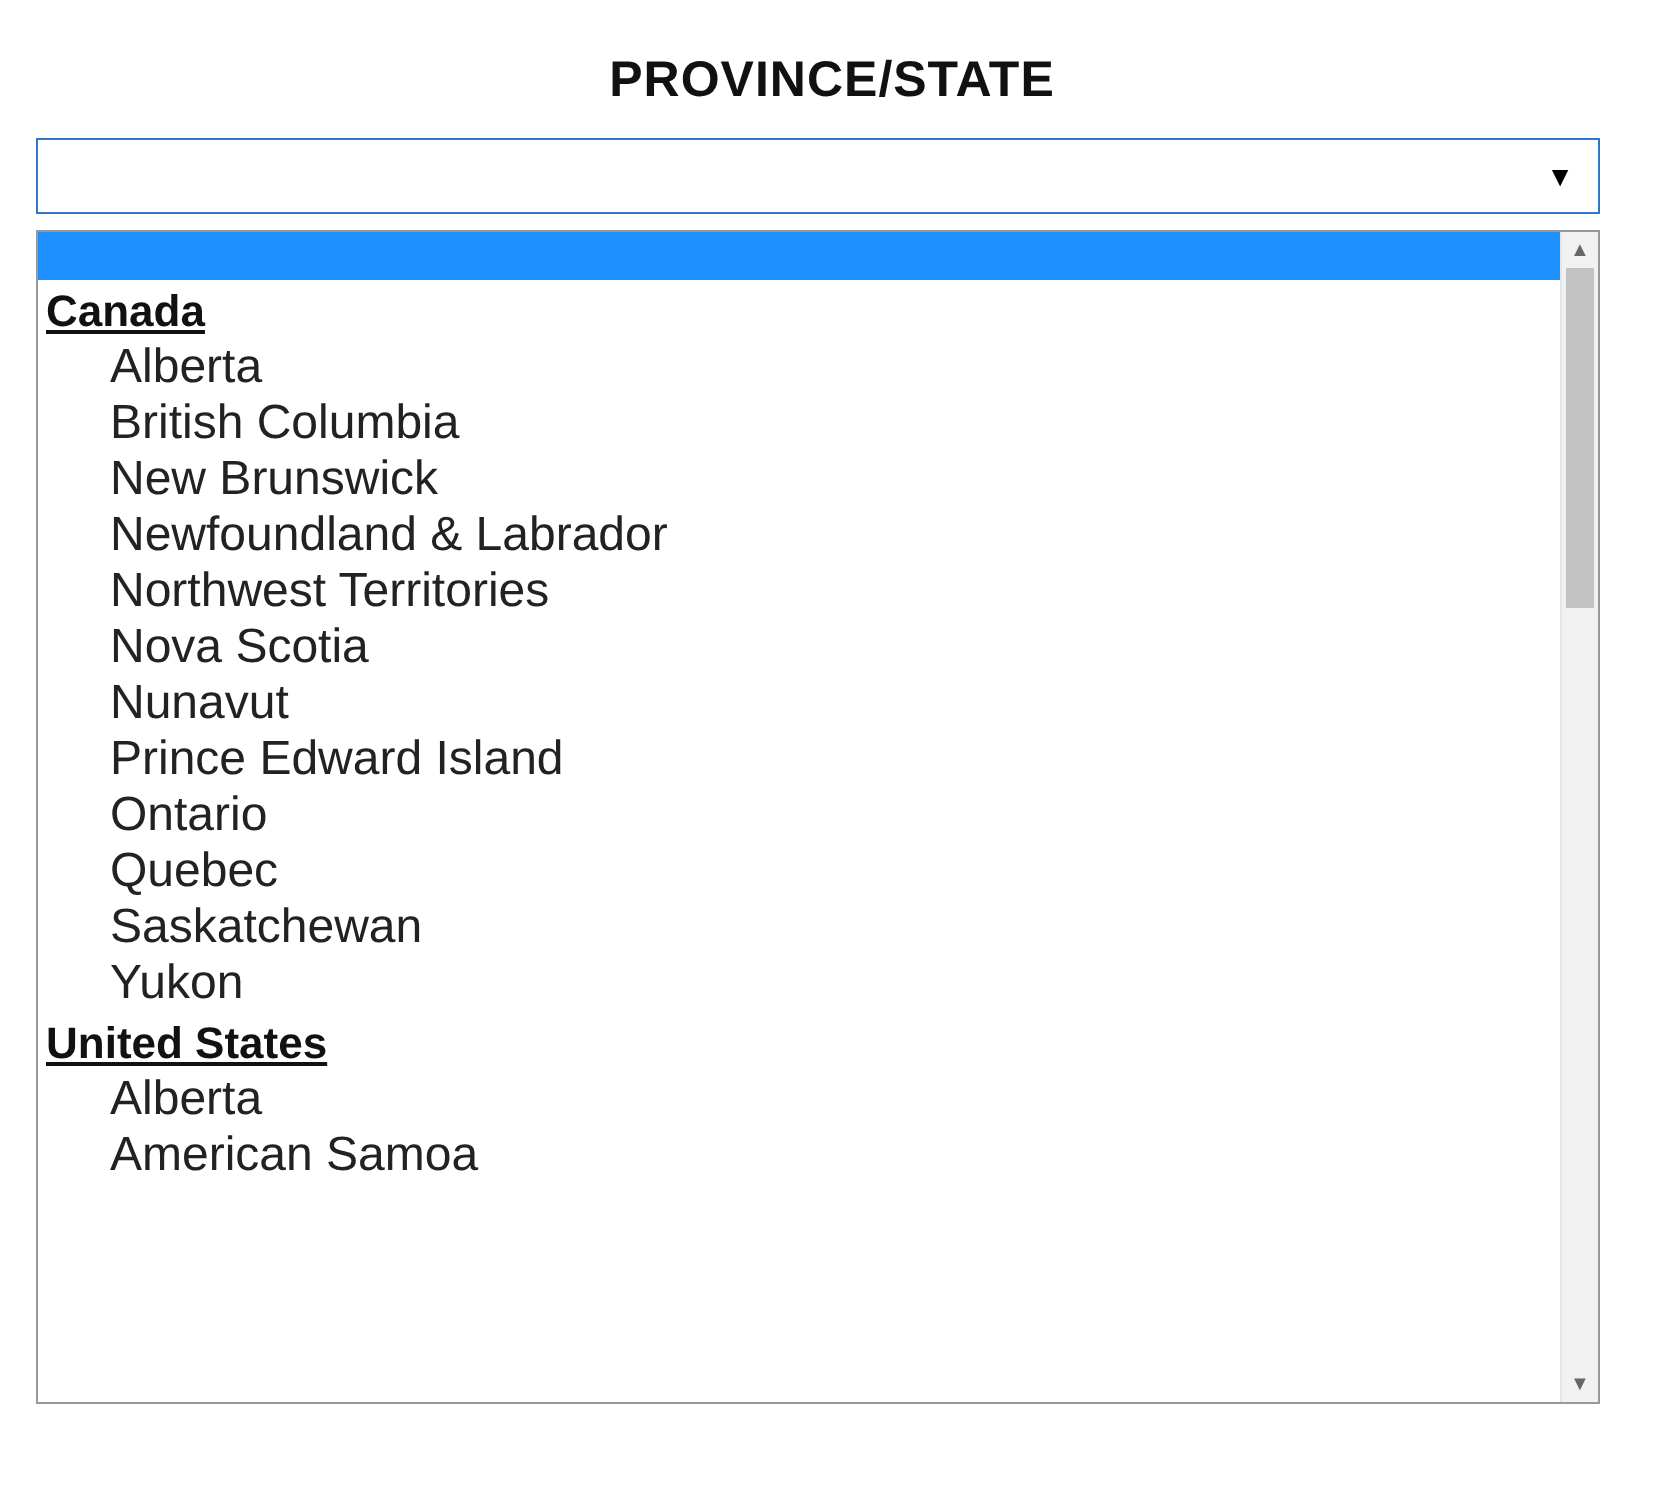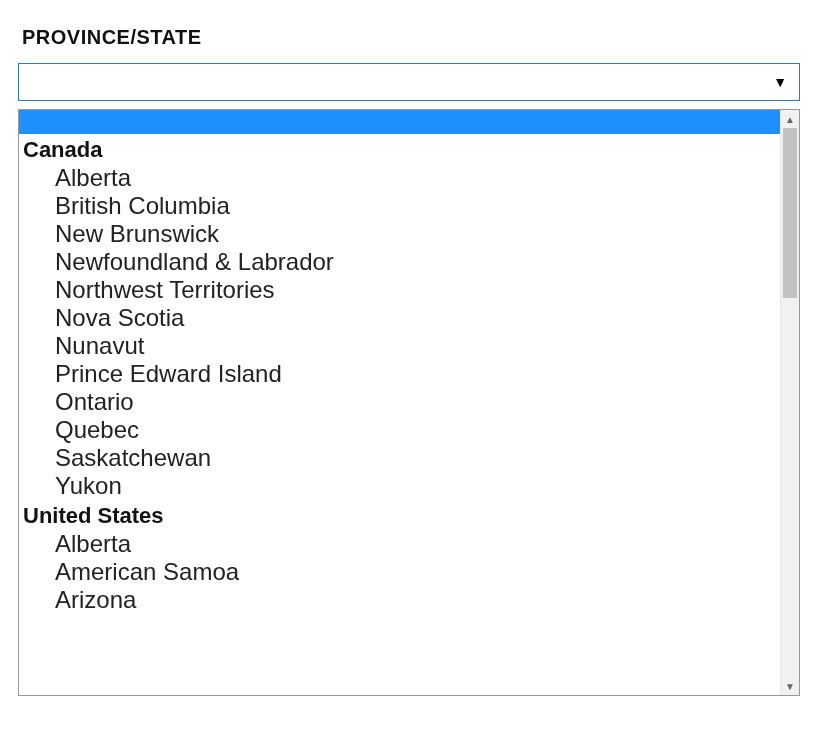--- a/index.html
+++ b/index.html
@@ -10,27 +10,28 @@
     color: #000000;
     width: 828px;
     height: 749px;
     overflow: hidden;
   }
   .wrap {
     padding: 22px 18px 0 18px;
     box-sizing: border-box;
   }
   .field-label {
-    font-size: 20px;
+    font-size: 25px;
     font-weight: 700;
     letter-spacing: 0.5px;
     font-stretch: condensed;
     font-family: "Arial Narrow", "Segoe UI", Arial, sans-serif;
     color: #111111;
     margin: 4px 0 14px 4px;
+    text-align: center;
   }
   .select-box {
     border: 1px solid #2f78c7;
     height: 38px;
     box-sizing: border-box;
     position: relative;
     margin: 0 10px 0 0;
     background: #ffffff;
   }
   .select-box .arrow {
@@ -62,20 +63,21 @@
     background: #1e90ff;
     height: 24px;
     width: 100%;
   }
   .group-label {
     font-weight: 700;
     font-size: 22px;
     padding: 2px 0 0 4px;
     color: #111;
     line-height: 28px;
+    text-decoration: underline;
   }
   .option-item {
     font-size: 24px;
     padding: 0 0 0 36px;
     color: #222;
     line-height: 28px;
     cursor: default;
   }
   .scrollbar {
     width: 18px;
@@ -131,21 +133,20 @@
           <div class="option-item">Nova Scotia</div>
           <div class="option-item">Nunavut</div>
           <div class="option-item">Prince Edward Island</div>
           <div class="option-item">Ontario</div>
           <div class="option-item">Quebec</div>
           <div class="option-item">Saskatchewan</div>
           <div class="option-item">Yukon</div>
           <div class="group-label">United States</div>
           <div class="option-item">Alberta</div>
           <div class="option-item">American Samoa</div>
-          <div class="option-item">Arizona</div>
         </div>
     </div>
     <div class="scrollbar">
       <div class="sb-btn up">▲</div>
       <div class="sb-thumb"></div>
       <div class="sb-btn down">▼</div>
     </div>
   </div>
 </div>
 

